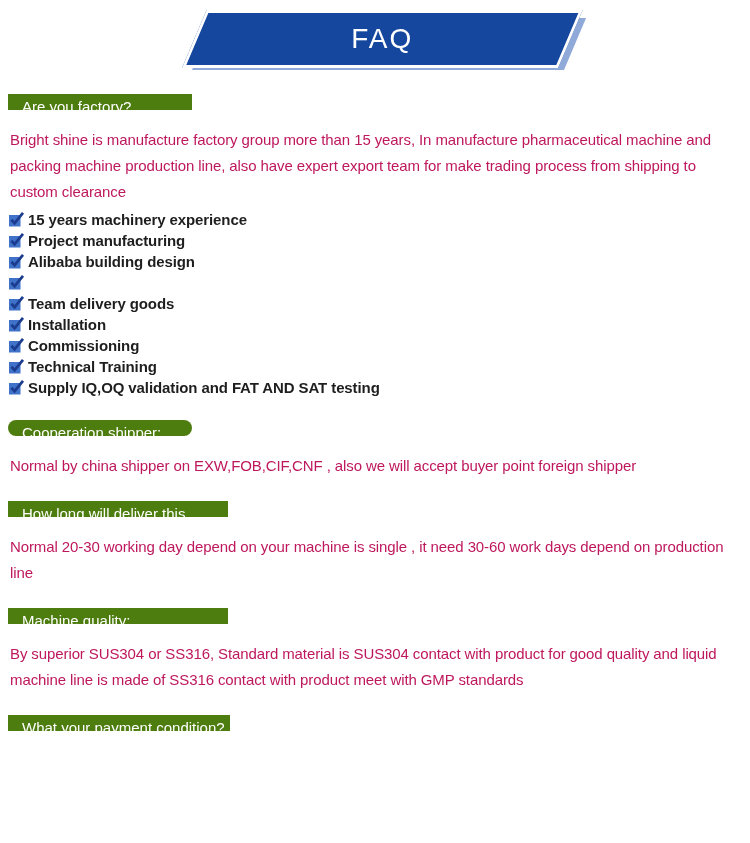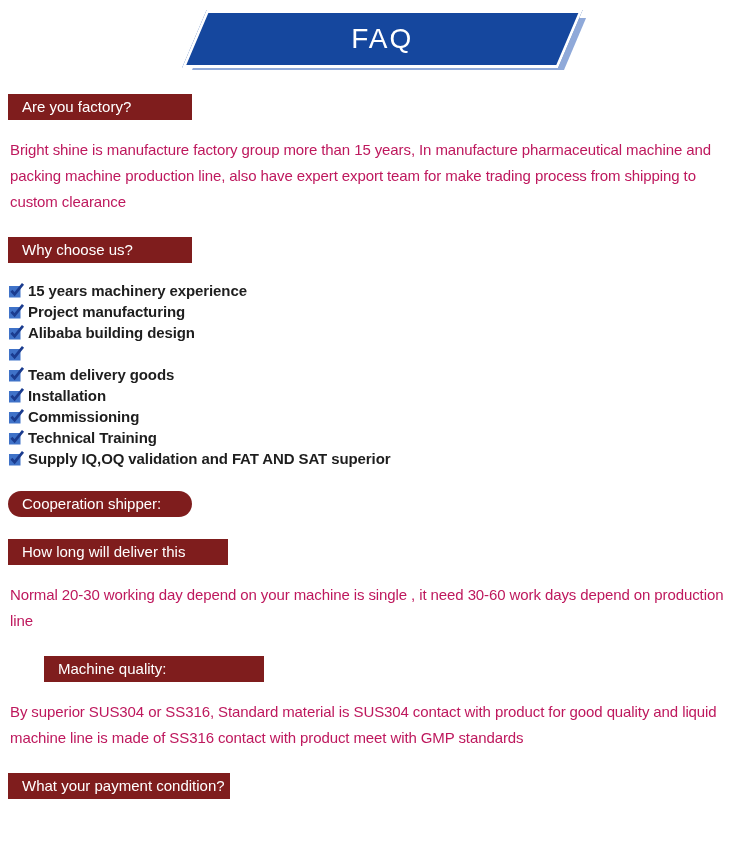--- a/index.html
+++ b/index.html
@@ -25,22 +25,22 @@
     display:flex; align-items:center; justify-content:center;
   }
   .banner-text {
     transform:skewX(23deg);
     color:#ffffff; font-size:28px; letter-spacing:2px;
   }
 
   
   .content { padding:0 8px 0 8px; }
   .heading-bar {
-    background:#7f1d1d; color:#ffffff;
-    height:26px; line-height:26px;
+    background:#4d7c0f; color:#ffffff;
+    height:16px; line-height:26px;
     padding-left:14px; box-sizing:border-box;
     font-size:15px;
     margin:22px 0 17px 0;
   }
   section:first-child .heading-bar { margin-top:14px; }
   .para {
     margin:0 0 4px 2px;
     font-size:15px; line-height:26px;
     letter-spacing:-0.1px;
     max-width:732px;
@@ -65,21 +65,20 @@
     <span class="banner-text">FAQ</span>
   </div>
 </div>
 
 <div class="content">
     <section>
       <div class="heading-bar" style="width: 184px;"><span>Are you factory?</span></div>
       <p class="para">Bright shine is manufacture factory group more than 15 years, In manufacture pharmaceutical machine and packing machine production line, also have expert export team for make trading process from shipping to custom clearance</p>
     </section>
     <section>
-      <div class="heading-bar" style="width: 184px;"><span>Why choose us?</span></div>
       <ul class="checklist">
         <li>
           <span class="check-icon">
             <svg width="17" height="17" viewBox="0 0 17 17" xmlns="http://www.w3.org/2000/svg">
               <rect x="1" y="4" width="11.5" height="11.5" fill="#3F72C8"></rect>
               <path d="M3.4 8.8 L6.6 12.2 L15 1.8" stroke="#1B3C8F" stroke-width="2.7" fill="none"></path>
             </svg>
           </span>
           <span>15 years machinery experience</span>
         </li>
@@ -145,31 +144,32 @@
           </span>
           <span>Technical Training</span>
         </li>
         <li>
           <span class="check-icon">
             <svg width="17" height="17" viewBox="0 0 17 17" xmlns="http://www.w3.org/2000/svg">
               <rect x="1" y="4" width="11.5" height="11.5" fill="#3F72C8"></rect>
               <path d="M3.4 8.8 L6.6 12.2 L15 1.8" stroke="#1B3C8F" stroke-width="2.7" fill="none"></path>
             </svg>
           </span>
-          <span>Supply IQ,OQ validation and FAT AND SAT superior</span>
+          <span>Supply IQ,OQ validation and FAT AND SAT testing</span>
         </li>
       </ul>
     </section>
     <section>
       <div class="heading-bar" style="width: 184px; border-radius: 13px;"><span>Cooperation shipper:</span></div>
+      <p class="para">Normal by china shipper on EXW,FOB,CIF,CNF , also we will accept buyer point foreign shipper</p>
     </section>
     <section>
       <div class="heading-bar" style="width: 220px;"><span>How long will deliver this goods?</span></div>
       <p class="para">Normal 20-30 working day depend on your machine is single , it need 30-60 work days depend on production line</p>
     </section>
     <section>
-      <div class="heading-bar" style="width: 220px; margin-left: 36px;"><span>Machine quality:</span></div>
+      <div class="heading-bar" style="width: 220px;"><span>Machine quality:</span></div>
       <p class="para">By superior SUS304 or SS316, Standard material is SUS304 contact with product for good quality and  liquid machine line is made of SS316 contact with product meet with GMP standards</p>
     </section>
     <section>
       <div class="heading-bar" style="width: 222px;"><span>What your payment condition?</span></div>
     </section>
   </div>
 
 </body></html>

